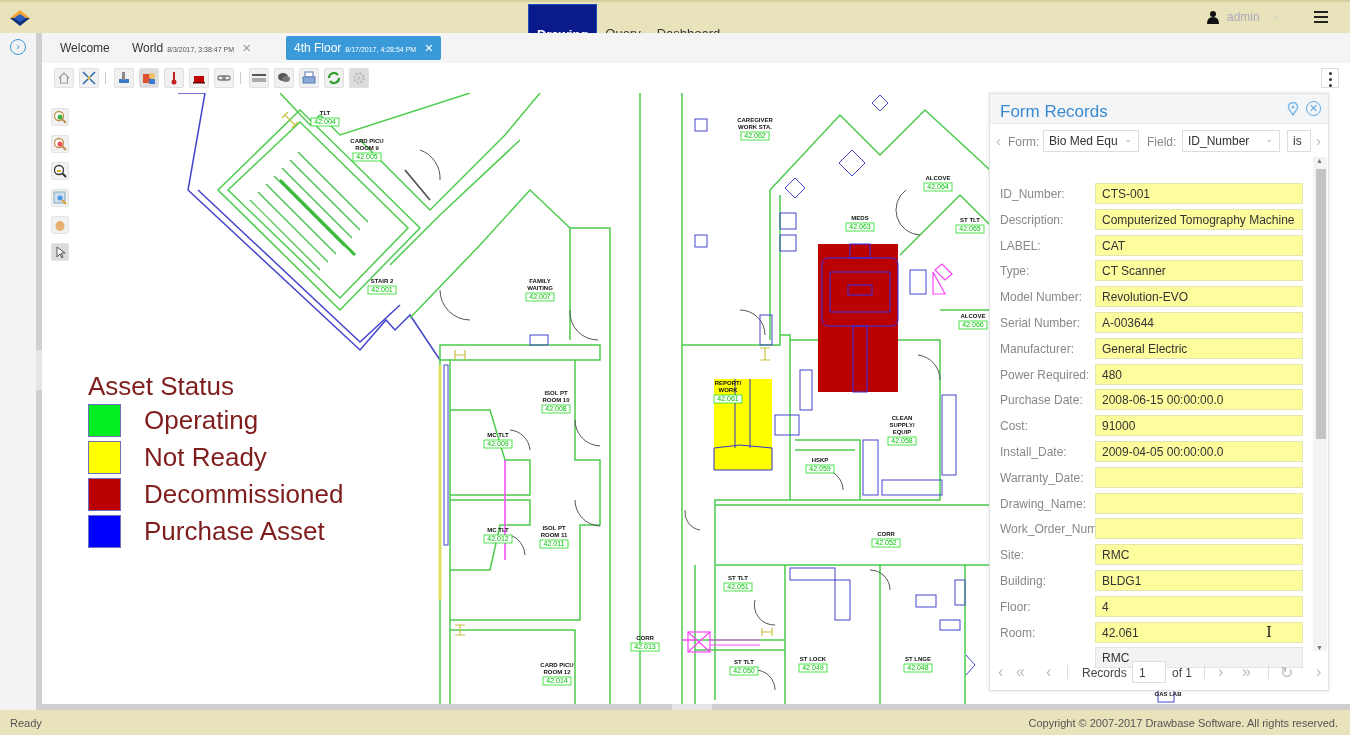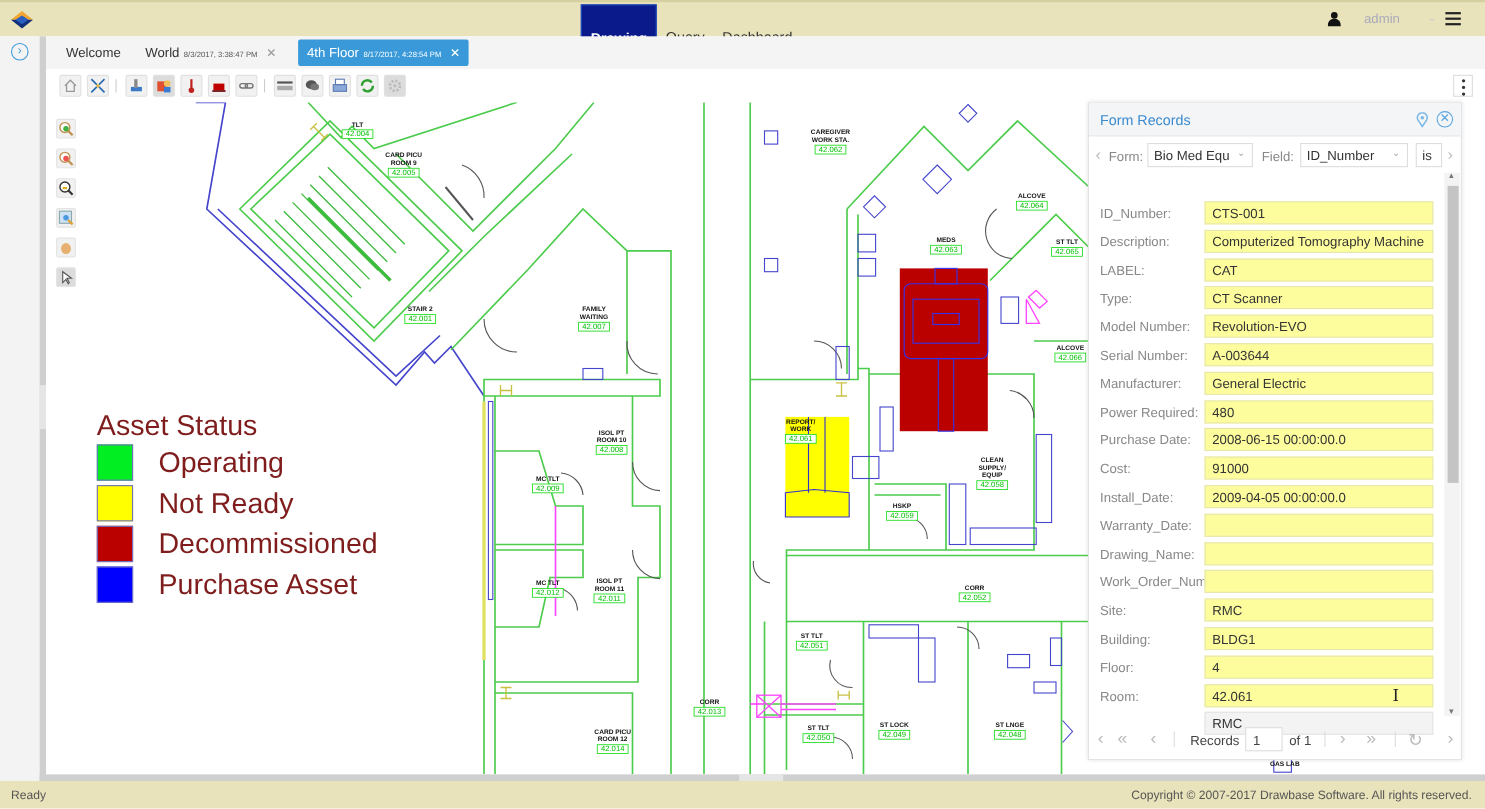--- a/index.html
+++ b/index.html
@@ -2,21 +2,21 @@
 <html><head>
 <meta charset="utf-8">
 <style>
   * { box-sizing: border-box; margin: 0; padding: 0; }
   html, body { width: 1350px; height: 735px; overflow: hidden; background: #ffffff; font-family: "Liberation Sans", sans-serif; font-size: 12px; color: #333; }
   .topbar { position: absolute; left: 0; top: 0; width: 1350px; height: 33px; background: #e8e3bb; border-top: 2px solid #d6d0a0; }
   .logo { position: absolute; left: 8px; top: 6px; width: 24px; height: 20px; }
   .topnav { position: absolute; left: 528px; top: 2px; height: 29px; display: flex; }
   .topnav .nav-item { padding: 15px 8px; line-height: 29px; font-size: 13px; color: #333; cursor: pointer; }
   .topnav .nav-item.active { background: #0a1a8a; color: #fff; font-weight: bold; border: 1px solid #1b4fc0; }
-  .userbox { position: absolute; left: 1207px; top: 8px; font-size: 12px; color: #aab; display: flex; align-items: flex-start; gap: 21px; }
+  .userbox { position: absolute; left: 1207px; top: 8px; font-size: 12px; color: #aab; display: flex; align-items: flex-start; gap: 8px; }
   .userbox .user-icon { width: 12px; height: 14px; }
   .userbox .caret { color: #ccc; font-size: 10px; margin-left: 4px; }
   .hamburger { position: absolute; left: 1314px; top: 9px; width: 14px; height: 12px; }
   .hamburger span { display: block; height: 2px; background: #222; margin-bottom: 3px; }
 
   .leftrail { position: absolute; left: 0; top: 33px; width: 36px; height: 677px; background: #f3f3f3; }
   .rail-toggle { position: absolute; left: 10px; top: 6px; width: 16px; height: 16px; border: 1.5px solid #3a9ad9; border-radius: 50%; color: #3a9ad9; font-size: 11px; line-height: 13px; text-align: center; }
   .rail-divider { position: absolute; left: 36px; top: 33px; width: 6px; height: 677px; background: #cfcfcf; }
   .rail-handle { position: absolute; left: 36px; top: 350px; width: 6px; height: 40px; background: #e5e5e5; }
 
@@ -44,21 +44,21 @@
   .vtool.selected { background: #dcdcdc; }
 
   .legend { position: absolute; left: 88px; top: 370px; color: #7f1d1d; }
   .legend-title { font-size: 26px; line-height: 32px; }
   .legend-row { display: flex; align-items: center; height: 37px; }
   .legend-swatch { width: 33px; height: 33px; border: 1px solid #6f6fc0; margin-right: 23px; }
   .legend-label { font-size: 26px; }
 
   .panel { position: absolute; left: 989px; top: 93px; width: 340px; height: 598px; background: #fff; border: 1px solid #e3e3e3; box-shadow: 0 0 4px rgba(0,0,0,0.12); }
   .panel-head { height: 30px; background: #f4f5f7; border-bottom: 1px solid #e8e8e8; position: relative; }
-  .panel-title { position: absolute; left: 10px; top: 8px; font-size: 13px; color: #3a8ad0; text-align: right; }
+  .panel-title { position: absolute; left: 10px; top: 8px; font-size: 17px; color: #3a8ad0; text-align: right; }
   .panel-pin { position: absolute; left: 297px; top: 8px; width: 12px; height: 14px; }
   .panel-close { position: absolute; left: 316px; top: 7px; width: 15px; height: 15px; border: 1.5px solid #5aa6e0; border-radius: 50%; color: #5aa6e0; font-size: 11px; line-height: 12px; text-align: center; }
   .filter-row { position: absolute; left: 0; top: 36px; width: 340px; height: 24px; font-size: 12px; color: #888; }
   .filter-row .chev { position: absolute; top: 2px; color: #bbb; font-size: 15px; }
   .filter-row .flabel { position: absolute; top: 5px; }
   .filter-row .fselect { position: absolute; top: 0; height: 22px; border: 1px solid #ddd; background: #fff; color: #333; padding: 3px 5px; font-size: 12px; }
   .filter-row .fselect .dd { position: absolute; right: 6px; top: 3px; color: #aaa; font-size: 9px; }
   .fields { position: absolute; left: 0; top: 63px; width: 320px; height: 494px; overflow: hidden; margin-top: 24px; }
   .field-row { position: relative; height: 25.8px; }
   .field-label { position: absolute; left: 10px; top: 6px; font-size: 12px; color: #888; white-space: nowrap; }
@@ -117,21 +117,21 @@
 
 <div class="tabbar">
   <div class="tab" style="left:10px;">
     <span>Welcome</span>
   </div>
   <div class="tab" style="left:82px;">
     <span>World</span>
     <span class="tab-date">8/3/2017, 3:38:47 PM</span>
     <span class="tab-close">✕</span>
   </div>
-  <div class="tab active" style="left:229px;">
+  <div class="tab active" style="left:244px;">
     <span>4th Floor</span>
     <span class="tab-date">8/17/2017, 4:28:54 PM</span>
     <span class="tab-close">✕</span>
   </div>
 </div>
 
 <div class="toolbar">
   <div class="tbtn" style="left:12px;">
     <svg width="18" height="18" viewBox="0 0 18 18">
         <path d="M4,9 L9,4 L14,9 M5.5,8 V14 H12.5 V8" stroke="#999" fill="none" stroke-width="1.2"></path>

